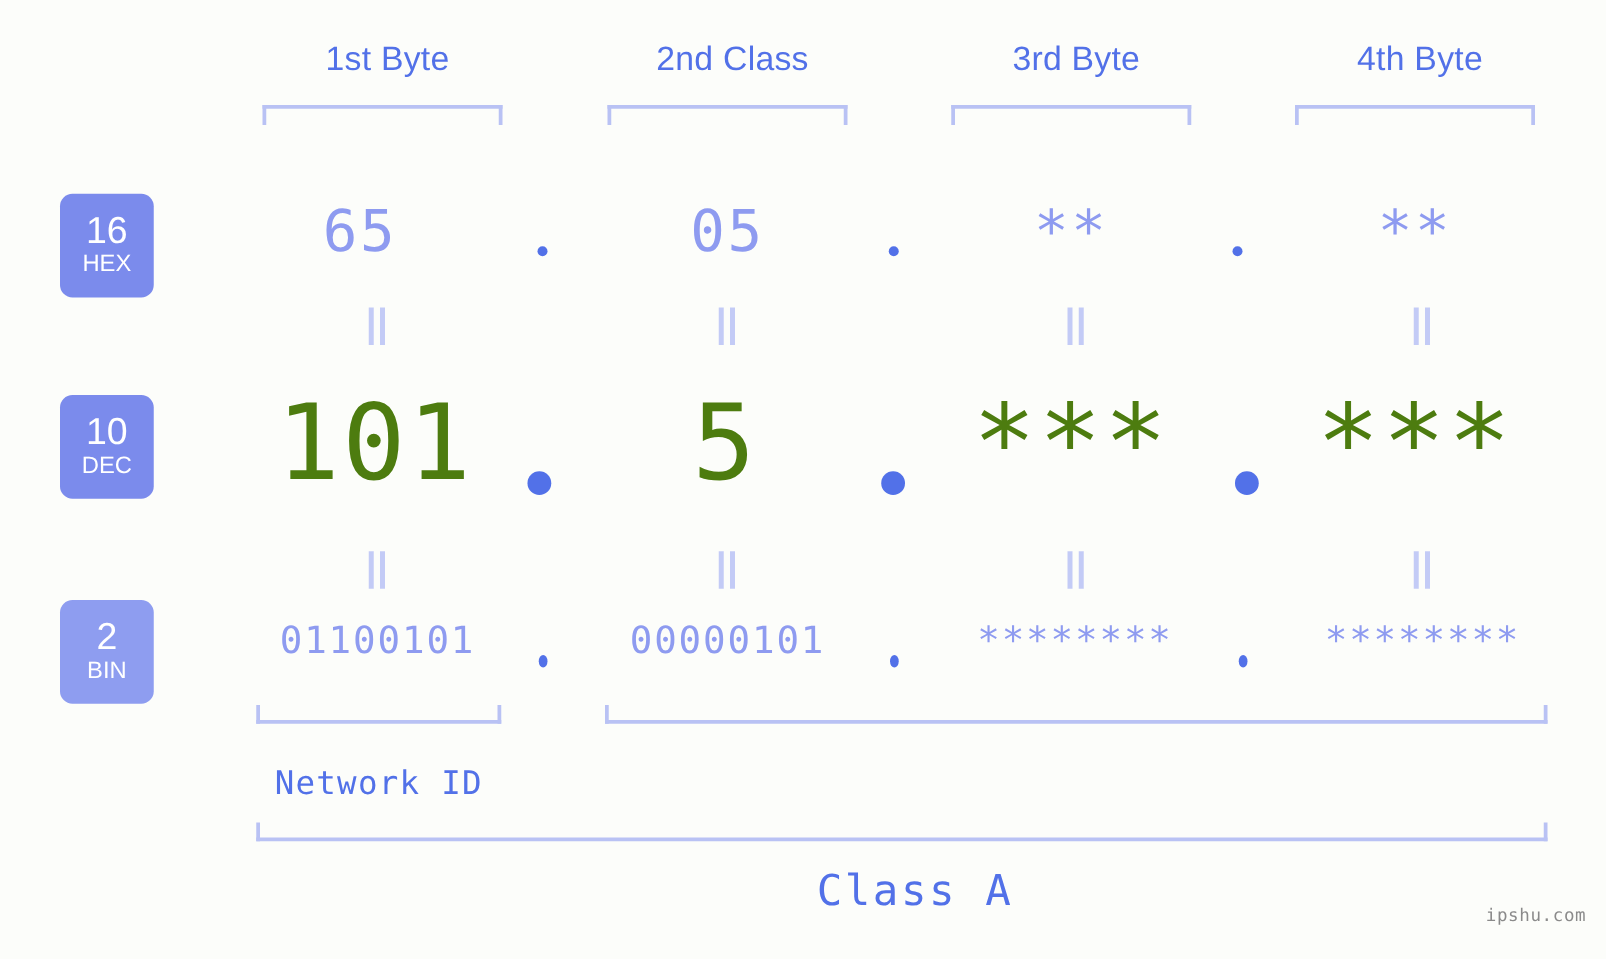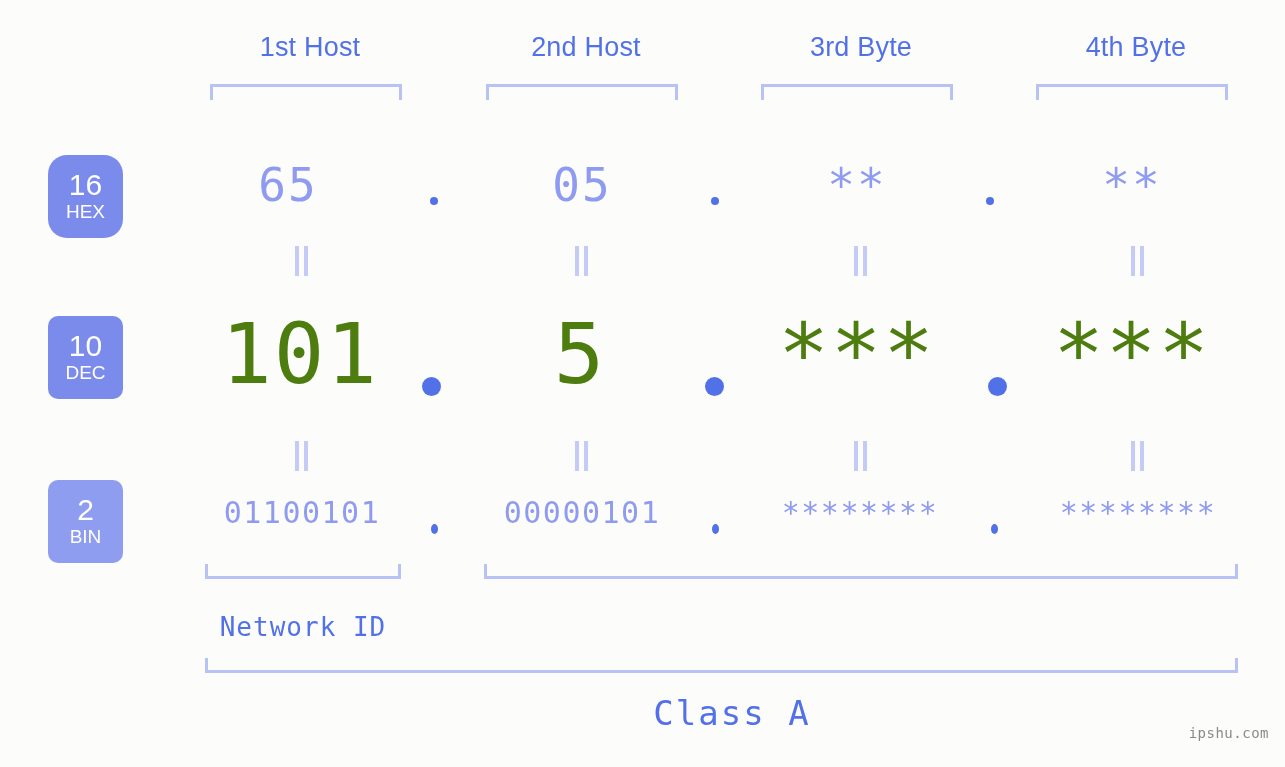--- a/index.html
+++ b/index.html
@@ -52,21 +52,21 @@
     width: 75px;
     border-radius: 10px;
     background: #7b8bec;
     color: #ffffff;
     display: flex;
     flex-direction: column;
     align-items: center;
     justify-content: center;
     box-sizing: border-box;
   }
-  .badge.hex { top: 155px; height: 83px; border-radius: 19px; }
+  .badge.hex { top: 155px; height: 83px; }
   .badge.dec { top: 316px; height: 83px; }
   .badge.bin { top: 480px; height: 83px; background: #8e9df0; }
 
   .badge-num {
     font-family: "Liberation Sans", sans-serif;
     font-size: 30px;
     line-height: 1.0;
     font-weight: 400;
   }
   .badge-sub {
@@ -177,25 +177,25 @@
     letter-spacing: 0.5px;
     margin-left: 24px;
   }
 </style>
 </head>
 <body>
 
 <div class="stage">
 
   <div>
-    <div class="byte-label" style="left:190px;">1st Host</div>
+    <div class="byte-label" style="left:190px;">1st Byte</div>
     <div class="top-bracket" style="left:210px; width:192px;"></div>
   </div>
   <div>
-    <div class="byte-label" style="left:466px;">2nd Host</div>
+    <div class="byte-label" style="left:466px;">2nd Class</div>
     <div class="top-bracket" style="left:486px; width:192px;"></div>
   </div>
   <div>
     <div class="byte-label" style="left:741px;">3rd Byte</div>
     <div class="top-bracket" style="left:761px; width:192px;"></div>
   </div>
   <div>
     <div class="byte-label" style="left:1016px;">4th Byte</div>
     <div class="top-bracket" style="left:1036px; width:192px;"></div>
   </div>

